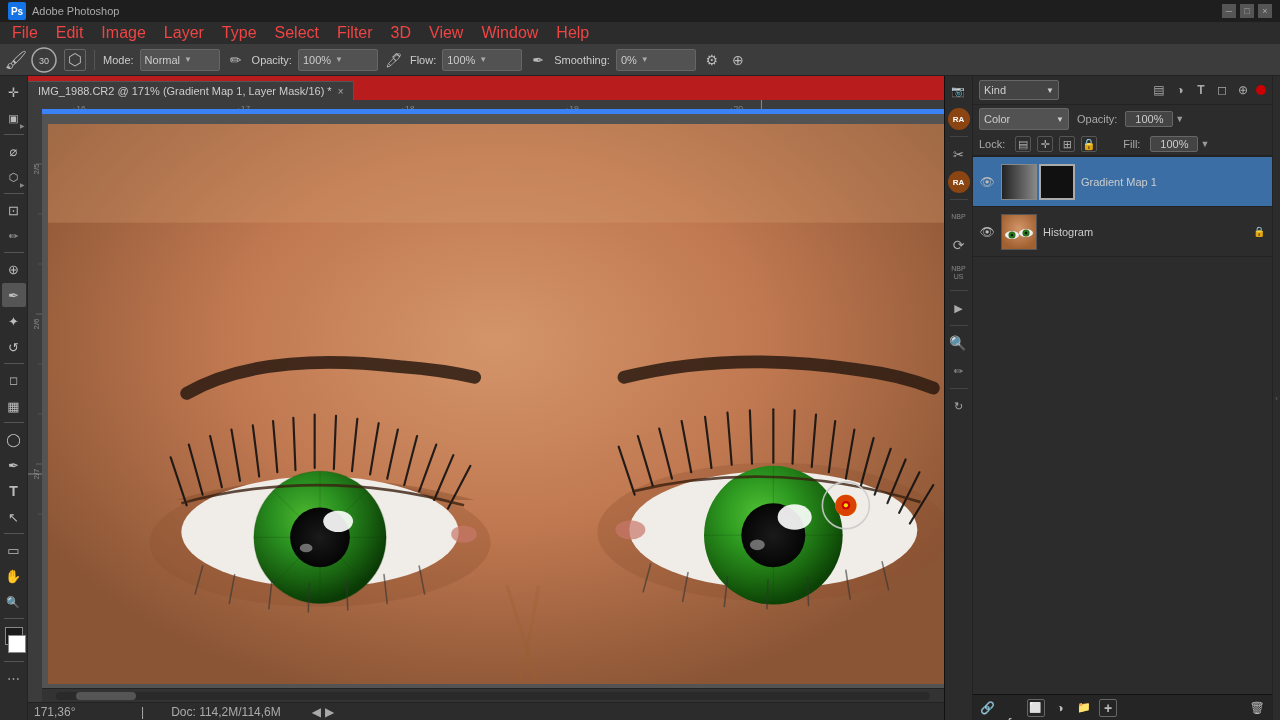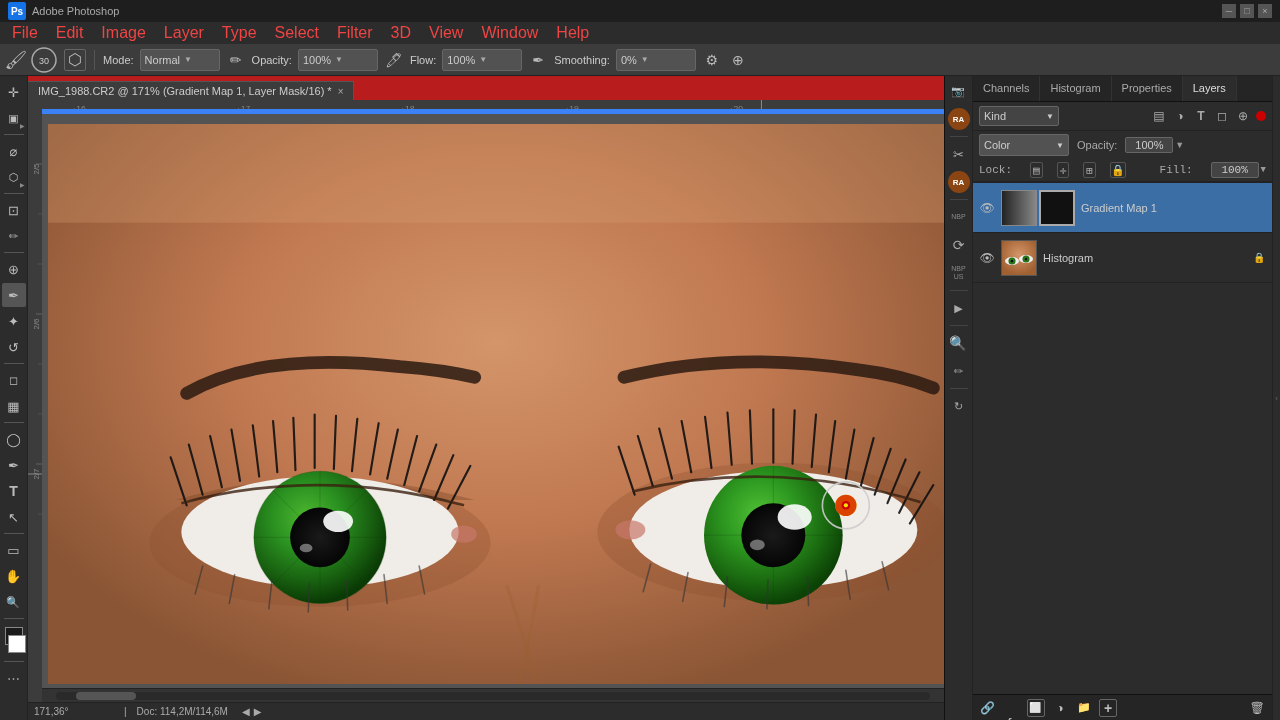--- a/index.html
+++ b/index.html
@@ -241,22 +241,22 @@
     }
 
     
     #status-bar {
       height: 18px;
       background: #2c2c2c;
       border-top: 1px solid #222;
       display: flex;
       align-items: center;
       padding: 0 6px;
-      gap: 10px;
-      font-size: 10px;
+      gap: 27px;
+      font-size: 12px;
       color: #aaa;
       flex-shrink: 0;
     }
     #status-coords { min-width: 80px; }
     #status-doc { }
 
     
     #right-panels {
       width: 300px;
       background: #2c2c2c;
@@ -337,24 +337,23 @@
       width: 48px;
       text-align: center;
       border-radius: 2px;
     }
 
     
     #lock-row {
       display: flex;
       align-items: center;
       padding: 3px 6px;
-      gap: 14px;
+      gap: 6px;
       border-bottom: 1px solid #222;
       flex-shrink: 0;
-      font-family: Liberation Mono, monospace;
     }
     .lock-label { font-size: 11px; color: #aaa; margin-right: 4px; }
     .lock-icon {
       width: 16px; height: 16px;
       display: flex; align-items: center; justify-content: center;
       cursor: pointer; color: #aaa; font-size: 11px; border: 1px solid #555;
       border-radius: 2px;
     }
     .fill-label { font-size: 11px; color: #aaa; margin-left: 20px; }
 
@@ -913,26 +912,20 @@
     <div class="vs-icon">▶</div>
     <div class="vs-separator"></div>
     <div class="vs-icon" style="font-size:14px;">🔍</div>
     <div class="vs-icon">✏</div>
     <div class="vs-separator"></div>
     <div class="vs-icon">↻</div>
   </div>
 
   <div id="right-panels">
 
-    <div id="panel-tabs">
-      <div class="panel-tab">Channels</div>
-      <div class="panel-tab">Histogram</div>
-      <div class="panel-tab">Properties</div>
-      <div class="panel-tab active">Layers</div>
-    </div>
 
     <div id="layers-panel">
 
       <div id="kind-row">
         <div id="kind-dropdown">
           <span>Kind</span>
           <span style="font-size:8px; margin-left:auto;">▼</span>
         </div>
         <div class="panel-icon-row" style="margin-left:auto; gap:5px;">
           <div class="panel-icon">▤</div>

